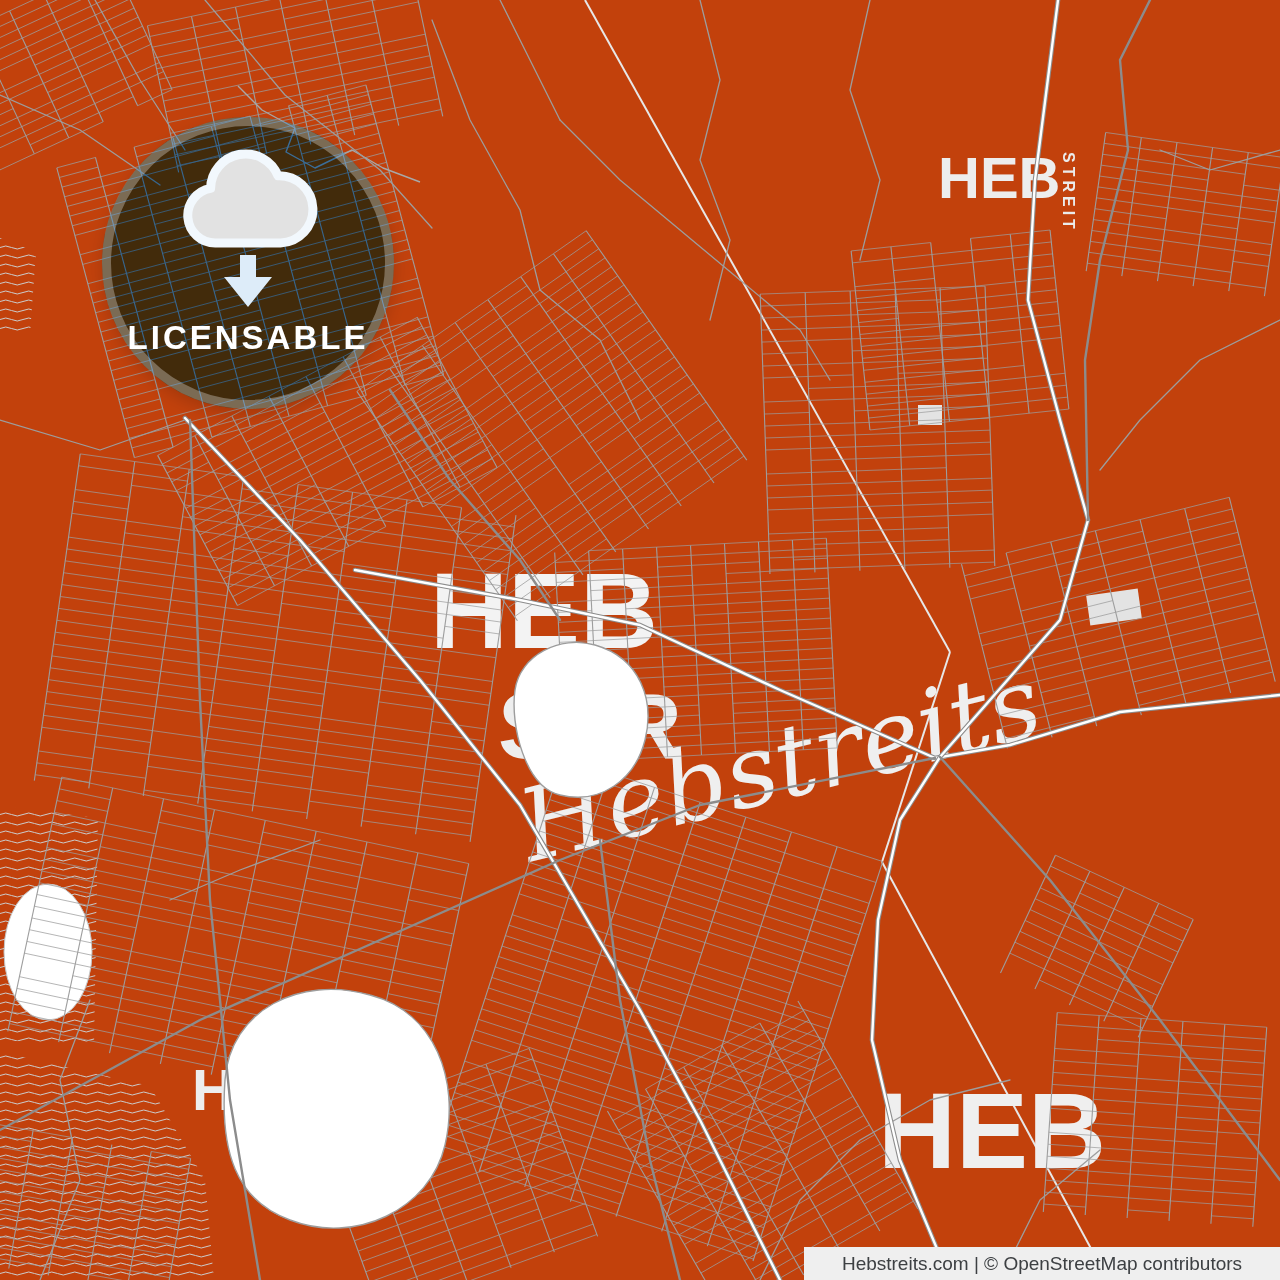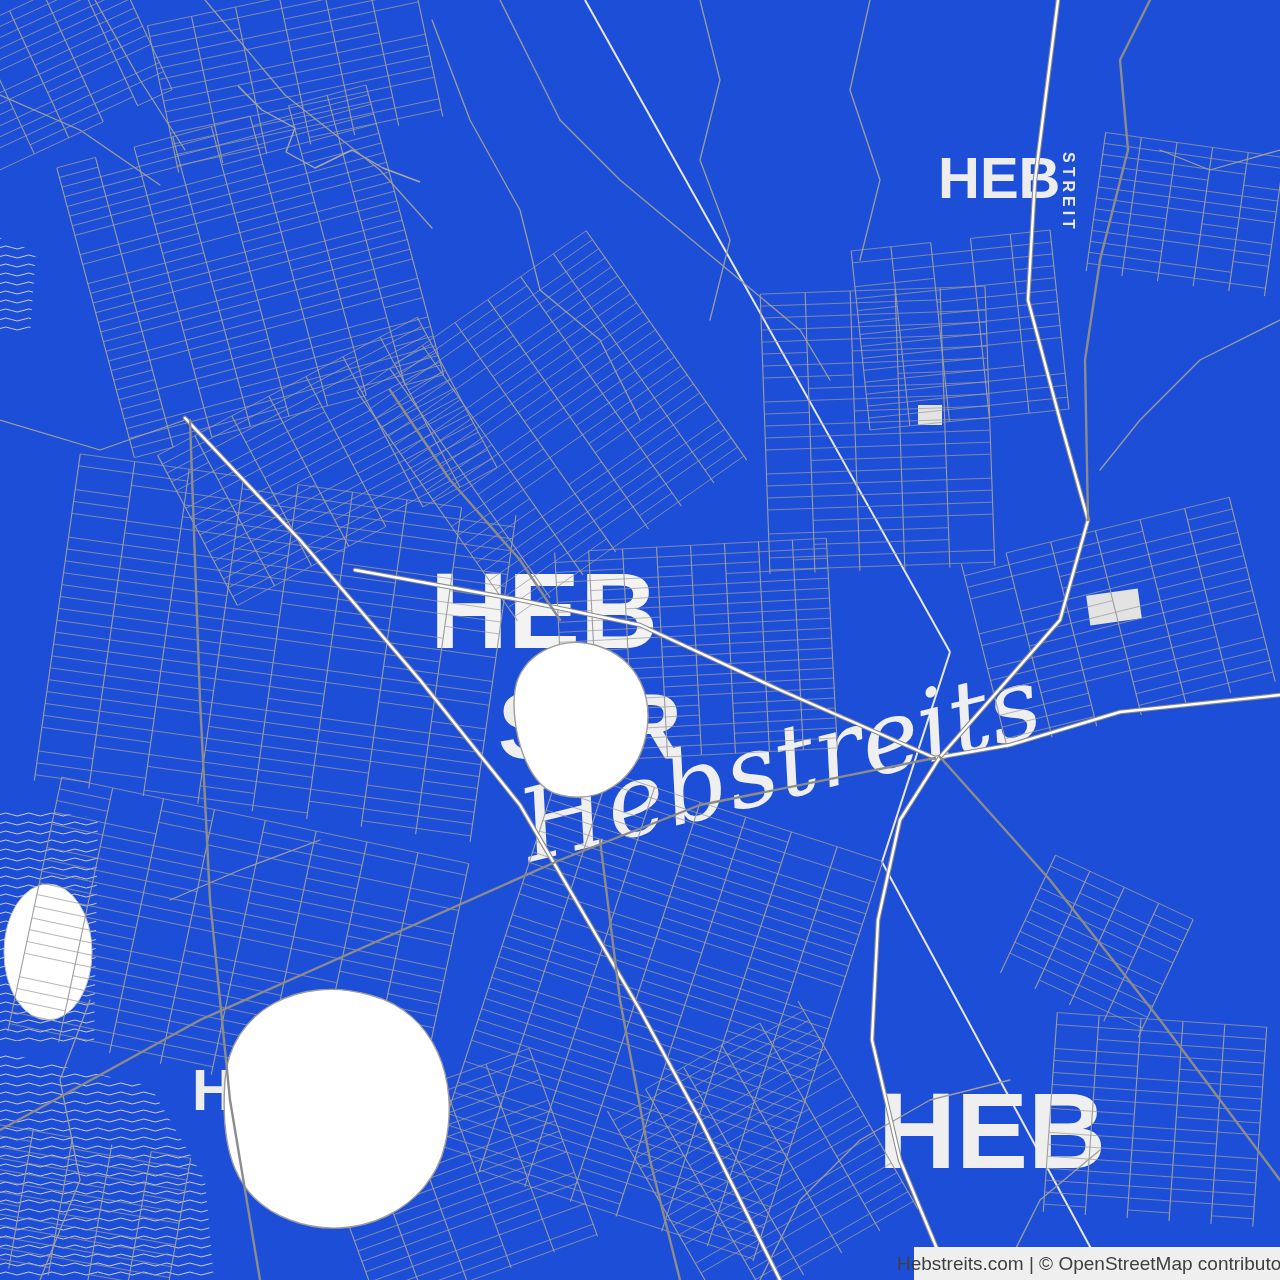--- a/index.html
+++ b/index.html
@@ -1,33 +1,33 @@
 <!DOCTYPE html>
 <html><head>
 <meta charset="utf-8">
 <style>
   html,body{margin:0;padding:0;background:#fff;}
   body{width:1280px;height:1280px;overflow:hidden;font-family:"Liberation Sans",sans-serif;}
-  .stage{position:relative;width:1280px;height:1280px;background:#1d4ed8;overflow:hidden;}
+  .stage{position:relative;width:1280px;height:1280px;background:#c2410c;overflow:hidden;}
   #map-svg{position:absolute;left:0;top:0;}
 
   
   .badge{position:absolute;left:102px;top:117px;width:292px;height:292px;}
   .badge-fill{position:absolute;inset:0;border-radius:50%;mix-blend-mode:multiply;
               box-shadow:0 6px 16px rgba(0,0,0,.15);}
   .badge-ring{position:absolute;inset:0;border-radius:50%;border:9px solid rgba(255,255,255,.30);
               box-sizing:border-box;}
   .badge-content{position:absolute;inset:0;display:flex;flex-direction:column;align-items:center;
                  padding-top:26px;box-sizing:border-box;}
   .badge-label{margin-top:12px;font-size:33px;font-weight:bold;letter-spacing:3px;line-height:1;}
   .cloud-svg{display:block;}
   .arrow-svg{display:block;margin-top:4px;}
 
   
-  .attribution{position:absolute;right:0;bottom:0;width:366px;height:33px;
+  .attribution{position:absolute;right:0;bottom:0;width:476px;height:33px;
                display:flex;align-items:center;justify-content:center;
                font-size:19px;}
   .attribution span{white-space:pre;}
   .attribution .b{font-weight:normal;}
 </style>
 </head>
 <body>
 
 <div class="stage">
 
@@ -2309,20 +2309,33 @@
         <path d="M1058,0 L1035,180 L1028,300 L1060,420 L1088,520 L1060,620 L990,700 L940,757 L900,820 L878,920 L872,1040 L900,1160 L950,1280" fill="none" stroke="#8c8c8c" stroke-width="4.6" stroke-linejoin="round" stroke-linecap="round"></path>
         <path d="M1058,0 L1035,180 L1028,300 L1060,420 L1088,520 L1060,620 L990,700 L940,757 L900,820 L878,920 L872,1040 L900,1160 L950,1280" fill="none" stroke="#ffffff" stroke-width="2.4" stroke-linejoin="round" stroke-linecap="round"></path>
         <path d="M940,757 L1050,880 L1160,1020 L1280,1180" fill="none" stroke="#8c8c8c" stroke-width="2.4" stroke-linejoin="round" stroke-linecap="round"></path>
         <path d="M1150,0 L1120,60 L1128,150 L1100,260 L1085,360 L1088,520" fill="none" stroke="#8c8c8c" stroke-width="2.4" stroke-linejoin="round" stroke-linecap="round"></path>
         <path d="M390,390 L450,480 L520,560 L560,620" fill="none" stroke="#8c8c8c" stroke-width="2.4" stroke-linejoin="round" stroke-linecap="round"></path>
         <path d="M190,420 L200,700 L210,900 L230,1100 L260,1280" fill="none" stroke="#8c8c8c" stroke-width="2.4" stroke-linejoin="round" stroke-linecap="round"></path>
         <path d="M600,840 L620,1000 L650,1160 L680,1280" fill="none" stroke="#8c8c8c" stroke-width="2.4" stroke-linejoin="round" stroke-linecap="round"></path>
       </g>
     </svg>
 
+  <div class="badge">
+    <div class="badge-fill" style="background: rgb(87, 167, 234);"></div>
+    <div class="badge-ring" style="border-color: rgba(255, 255, 255, 0.3);"></div>
+    <div class="badge-content">
+      <svg class="cloud-svg" width="160" height="108" viewBox="5 0 160 108">
+        <path d="M117.5 100 H52.5 a27.5 27.5 0 0 1 -4.9 -54.6 A35 35 0 0 1 115 32.7 A27.5 27.5 0 0 1 117.5 100 Z" stroke-width="9" stroke-linejoin="round" fill="#e2e2e2" stroke="#f2f8fd"></path>
+      </svg>
+      <svg class="arrow-svg" width="58" height="54" viewBox="0 0 56 54">
+        <path d="M20 0 h16 v22 h16 L28 52 L4 22 h16 z" fill="#ddecf9"></path>
+      </svg>
+      <div class="badge-label" style="color: rgb(255, 255, 255);">LICENSABLE</div>
+    </div>
+  </div>
 
   <div class="attribution" style="background: rgb(239, 239, 239); color: rgb(61, 64, 67);">
     <span>Hebstreits.com | © </span>
     <span class="b">OpenStreetMap</span>
     <span> contributors</span>
   </div>
 
 </div>
 
 </body></html>

